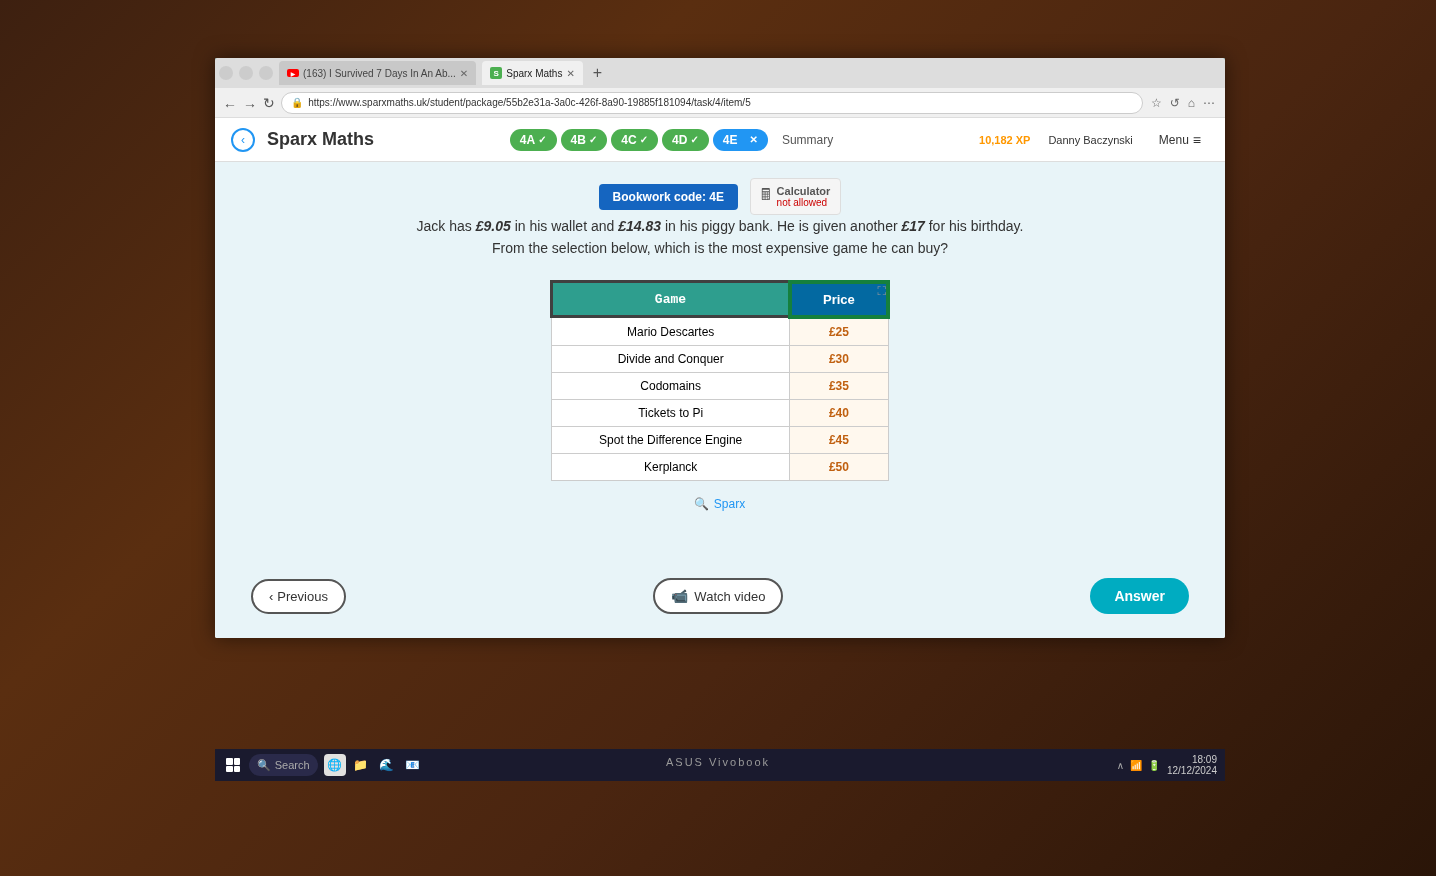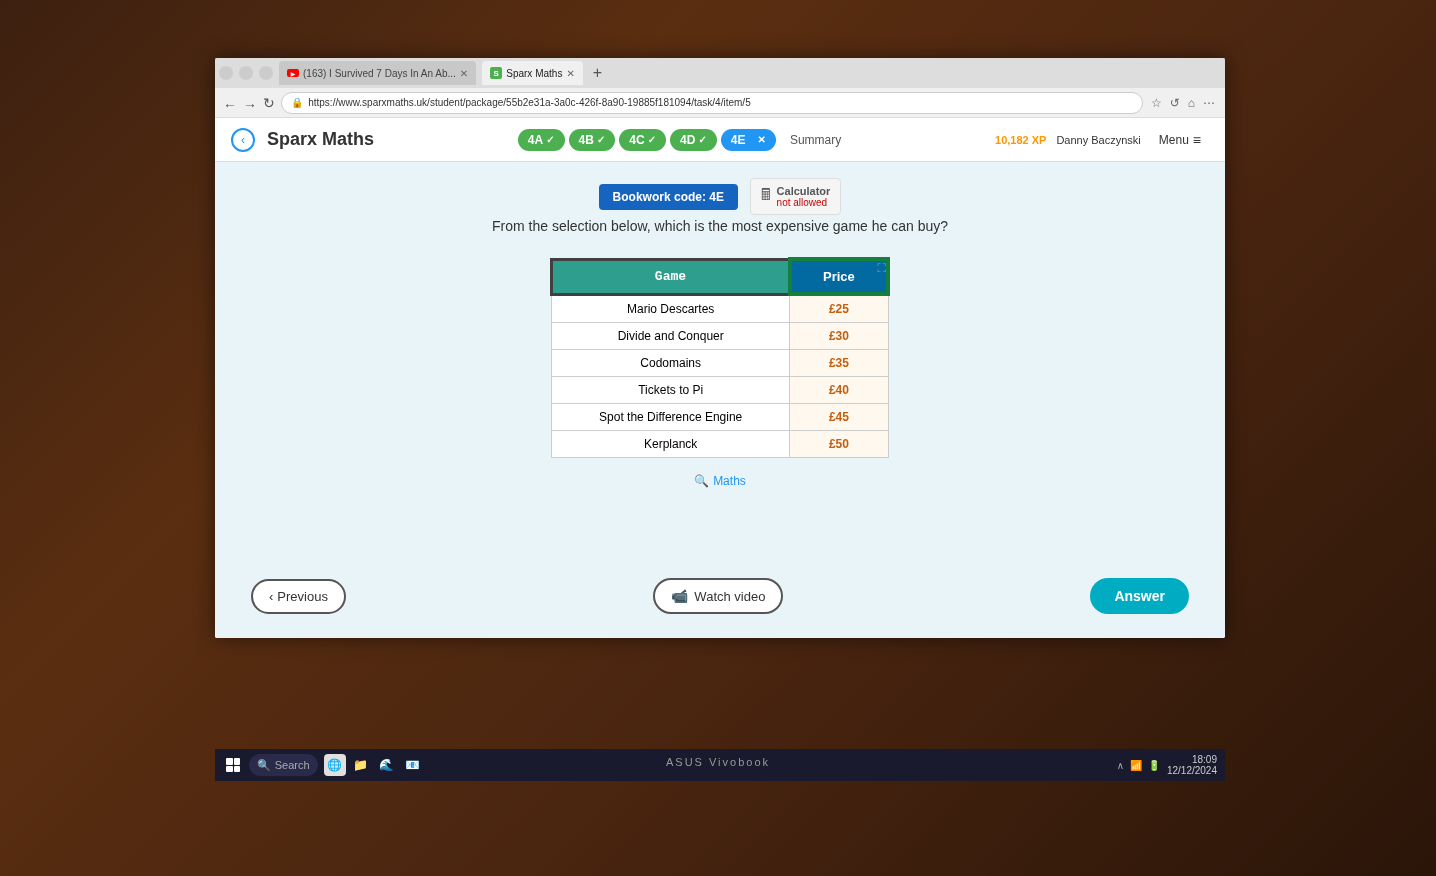--- a/index.html
+++ b/index.html
@@ -221,21 +221,21 @@
       font-size: 10px;
     }
 
     .x-icon {
       font-size: 10px;
     }
 
     .sparx-user-area {
       display: flex;
       align-items: center;
-      gap: 10px;
+      gap: 18px;
       font-size: 11px;
       color: #333;
     }
 
     .xp-badge {
       font-weight: bold;
       color: #ff9800;
     }
 
     .menu-btn {
@@ -624,20 +624,23 @@
         <div class="calculator-info">
           <span class="calc-icon">🖩</span>
           <div>
             <div style="font-size:11px;font-weight:bold;">Calculator</div>
             <div style="font-size:10px;color:#c00;">not allowed</div>
           </div>
         </div>
       </div>
 
       <div class="question-text">
+        <div>
+          Jack has <span class="money">£9.05</span> in his wallet and <span class="money">£14.83</span> in his piggy bank. He is given another <span class="money">£17</span> for his birthday.
+        </div>
         <div>From the selection below, which is the most expensive game he can buy?</div>
       </div>
 
       <div class="table-wrapper">
         <span class="fullscreen-icon">⛶</span>
         <table class="game-table">
           <thead>
             <tr>
               <th class="game-header">Game</th>
               <th class="price-header">Price</th>
@@ -667,21 +670,21 @@
               <tr>
                 <td>Kerplanck</td>
                 <td class="price-cell">£50</td>
               </tr>
             </tbody>
         </table>
       </div>
 
       <div class="zoom-link">
         <span>🔍</span>
-        <span>Maths</span>
+        <span>Sparx</span>
       </div>
 
       <div class="bottom-buttons">
         <button class="prev-btn">
           <span>‹</span>
           <span>Previous</span>
         </button>
         <button class="watch-video-btn">
           <span class="video-icon">📹</span>
           <span>Watch video</span>

